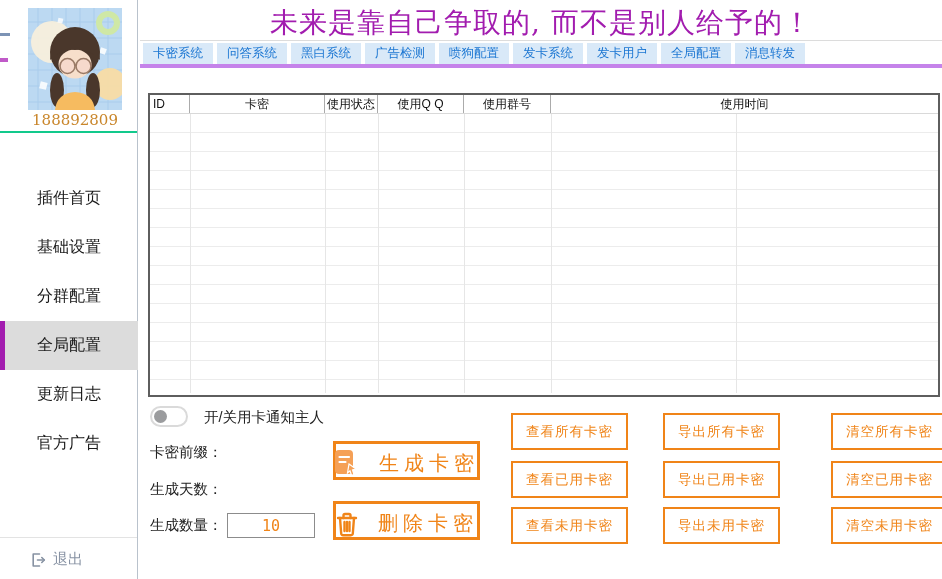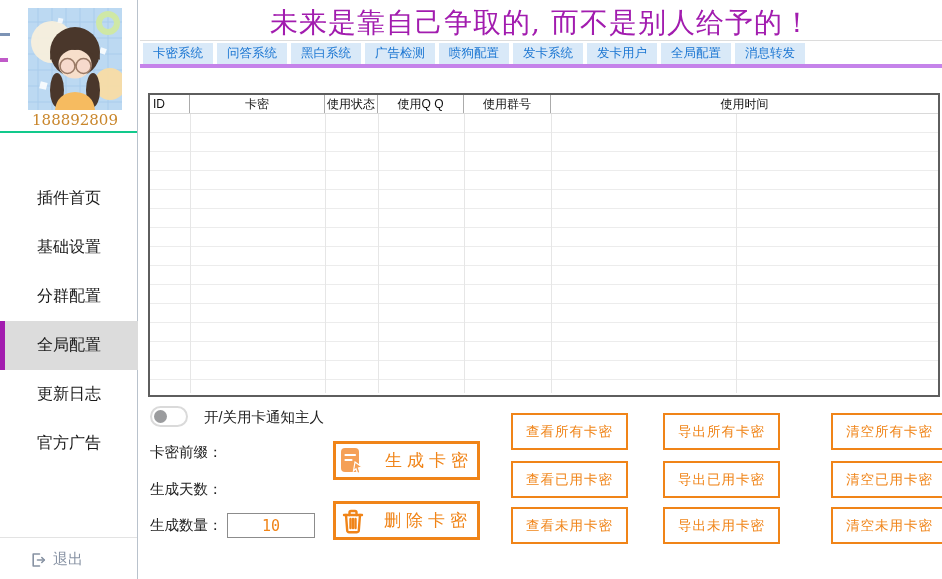--- a/index.html
+++ b/index.html
@@ -39,21 +39,21 @@
   .vl1{left:40px;}.vl2{left:175px;}.vl3{left:228px;}.vl4{left:314px;}.vl5{left:401px;}.vl6{left:586px;}
   
   .toggle-row{position:absolute;left:10px;top:406px;display:flex;align-items:flex-end;gap:16px;}
   .toggle{width:34px;height:17px;border:2px solid #dadada;border-radius:12px;position:relative;background:#fff;cursor:pointer;}
   .knob{position:absolute;left:2px;top:2px;width:13px;height:13px;border-radius:50%;background:#9b9c9e;}
   .toggle-label{font-size:14.5px;color:#222;}
   .field-row{position:absolute;left:10px;display:flex;align-items:center;height:25px;}
   .fr1{top:440px;}.fr2{top:477px;}.fr3{top:513px;}
   .field-label{width:77px;font-size:14.5px;color:#222;white-space:nowrap;}
   .field-input{width:86px;height:23px;border:1px solid #8c8c8c;background:#fff;text-align:center;color:#f08418;font-size:15px;font-family:"DejaVu Sans Mono",monospace;box-sizing:content-box;padding:0;}
-  .action-button{position:absolute;left:193px;width:147px;height:39px;border:3px solid #f08418;box-sizing:border-box;background:#fff;display:flex;align-items:center;justify-content:center;gap:19px;color:#f08418;font-size:17px;letter-spacing:5px;cursor:pointer;}
+  .action-button{position:absolute;left:193px;width:147px;height:39px;border:3px solid #f08418;box-sizing:border-box;background:#fff;display:flex;align-items:flex-end;justify-content:center;gap:19px;color:#f08418;font-size:20px;letter-spacing:5px;cursor:pointer;}
   .gen-button{top:441px;}
   .del-button{top:501px;}
   .action-button .txt{white-space:nowrap;}
   
   .grid-button{position:absolute;width:117px;height:37px;border:2px solid #f08418;box-sizing:border-box;background:#fff;color:#f08418;font-size:13.5px;display:flex;align-items:center;justify-content:center;letter-spacing:1px;white-space:nowrap;cursor:pointer;}
   .gc1{left:371px;}.gc2{left:523px;text-align:center;}.gc3{left:675px;margin-left:16px;}
   .gr1{top:413px;}.gr2{top:461px;}.gr3{top:507px;}
 </style>
 </head>
 <body>

